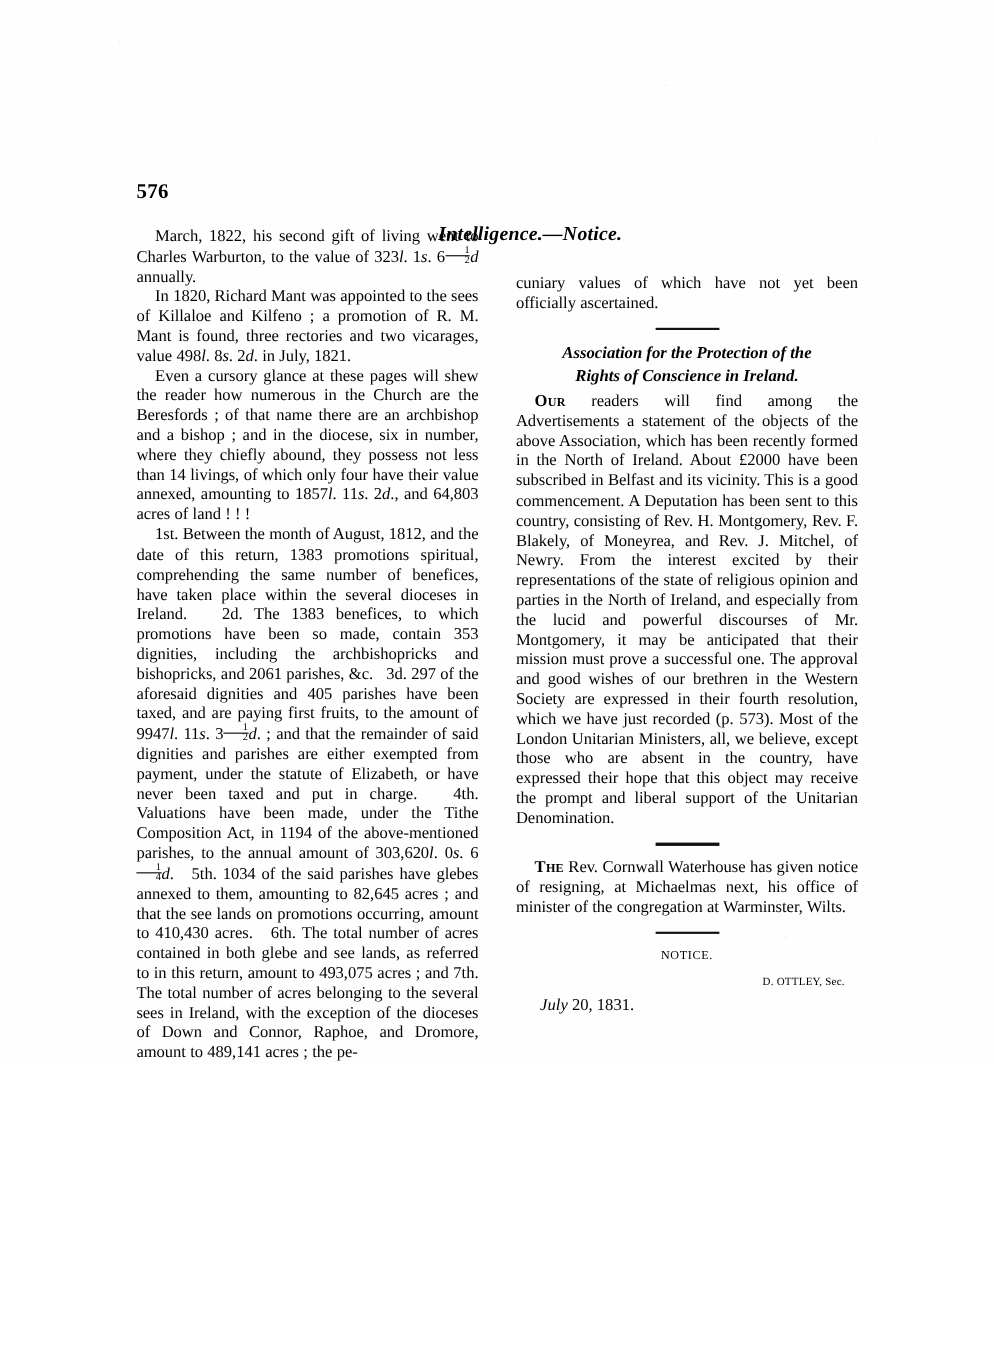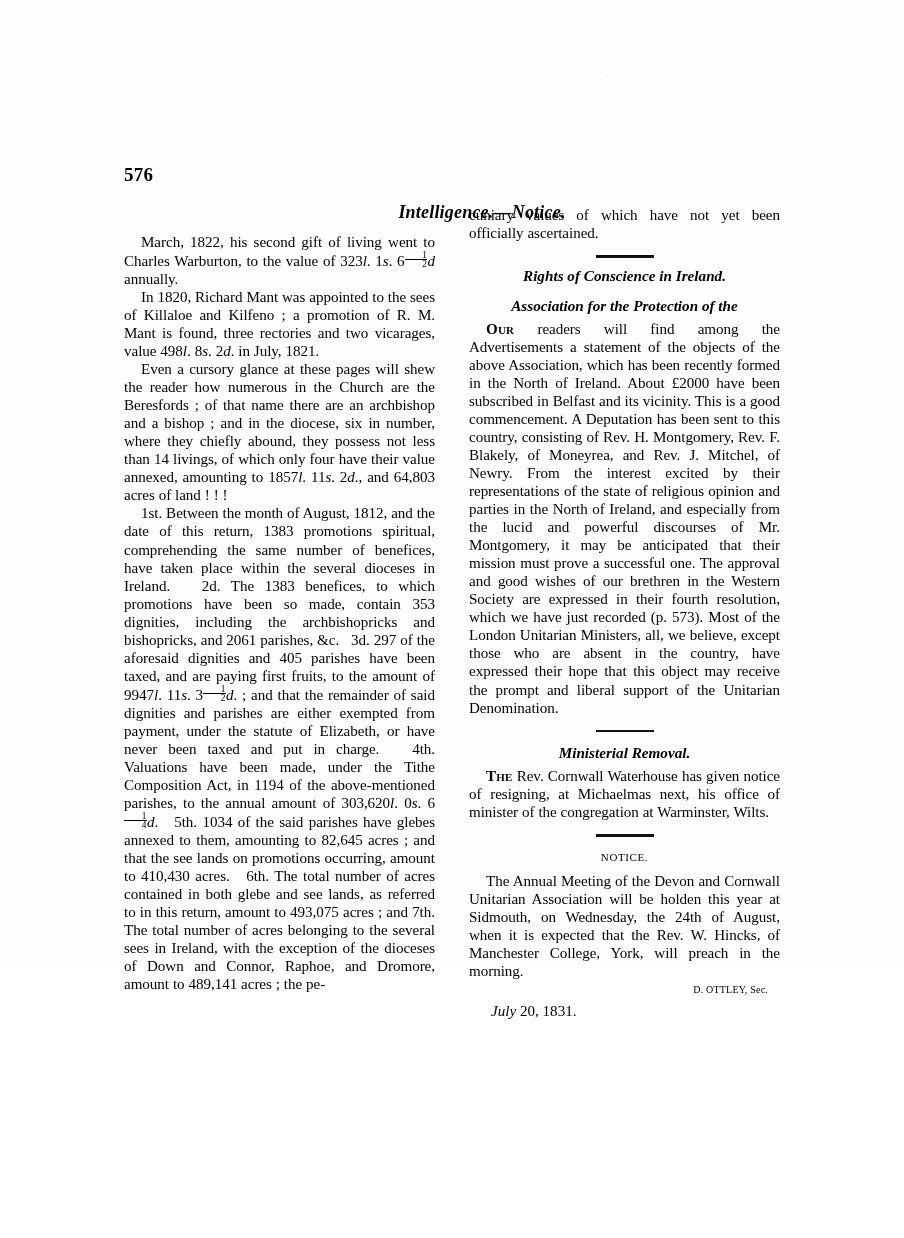--- a/index.html
+++ b/index.html
@@ -189,36 +189,34 @@
         <p class="para">1st. Between the month of August, 1812, and the date of this return, 1383 promotions spiritual, comprehending the same number of benefices, have taken place within the several dioceses in Ireland. &nbsp; 2d. The 1383 benefices, to which promotions have been so made, contain 353 dignities, including the archbishopricks and bishopricks, and 2061 parishes, &amp;c. &nbsp; 3d. 297 of the aforesaid dignities and 405 parishes have been taxed, and are paying first fruits, to the amount of 9947<i>l</i>. 11<i>s</i>. 3<span class="frac"><span class="n">1</span><span class="dn">2</span></span><i>d</i>. ; and that the remainder of said dignities and parishes are either exempted from payment, under the statute of Elizabeth, or have never been taxed and put in charge. &nbsp; 4th. Valuations have been made, under the Tithe Composition Act, in 1194 of the above-mentioned parishes, to the annual amount of 303,620<i>l</i>. 0<i>s</i>. 6<span class="frac"><span class="n">1</span><span class="dn">4</span></span><i>d</i>. &nbsp; 5th. 1034 of the said parishes have glebes annexed to them, amounting to 82,645 acres ; and that the see lands on promotions occurring, amount to 410,430 acres. &nbsp; 6th. The total number of acres contained in both glebe and see lands, as referred to in this return, amount to 493,075 acres ; and 7th. The total number of acres belonging to the several sees in Ireland, with the exception of the dioceses of Down and Connor, Raphoe, and Dromore, amount to 489,141 acres ; the pe-</p>
 
       </div>
 
       <div class="col">
 
         <p class="para cont">cuniary values of which have not yet been officially ascertained.</p>
 
         <div class="rule"></div>
 
+        <div class="sec-head">Association for the Protection of the</div>
         <div class="sec-head" style="margin-top:-3px;">Rights of Conscience in Ireland.</div>
-        <div class="sec-head">Association for the Protection of the</div>
 
         <p class="para"><span class="sc">Our</span><span> readers will find among the Advertisements a statement of the objects of the above Association, which has been recently formed in the North of Ireland. About £2000 have been subscribed in Belfast and its vicinity.  This is a good commencement.  A Deputation has been sent to this country, consisting of Rev. H. Montgomery, Rev. F. Blakely, of Moneyrea, and Rev. J. Mitchel, of Newry.  From the interest excited by their representations of the state of religious opinion and parties in the North of Ireland, and especially from the lucid and powerful discourses of Mr. Montgomery, it may be anticipated that their mission must prove a successful one.  The approval and good wishes of our brethren in the Western Society are expressed in their fourth resolution, which we have just recorded (p. 573).  Most of the London Unitarian Ministers, all, we believe, except those who are absent in the country, have expressed their hope that this object may receive the prompt and liberal support of the Unitarian Denomination.</span></p>
 
         <div class="rule"></div>
 
-        <div class="sec-head">Ministerial Removal.</div>
 
         <p class="para"><span class="sc">The</span><span> Rev. Cornwall Waterhouse has given notice of resigning, at Michaelmas next, his office of minister of the congregation at Warminster, Wilts.</span></p>
 
         <div class="rule"></div>
 
         <div class="sec-head caps">NOTICE.</div>
 
-        <p class="para">The Annual Meeting of the Devon and Cornwall Unitarian Association will be holden this year at Sidmouth, on Wednesday, the 24th of August, when it is expected that the Rev. W. Hincks, of Manchester College, York, will preach in the morning.</p>
 
         <p class="signature">D. OTTLEY, Sec.</p>
 
         <p class="dateline"><span class="d-it">July</span><span> 20, 1831.</span></p>
 
       </div>
     </div>
   </div>
 </div>
 

